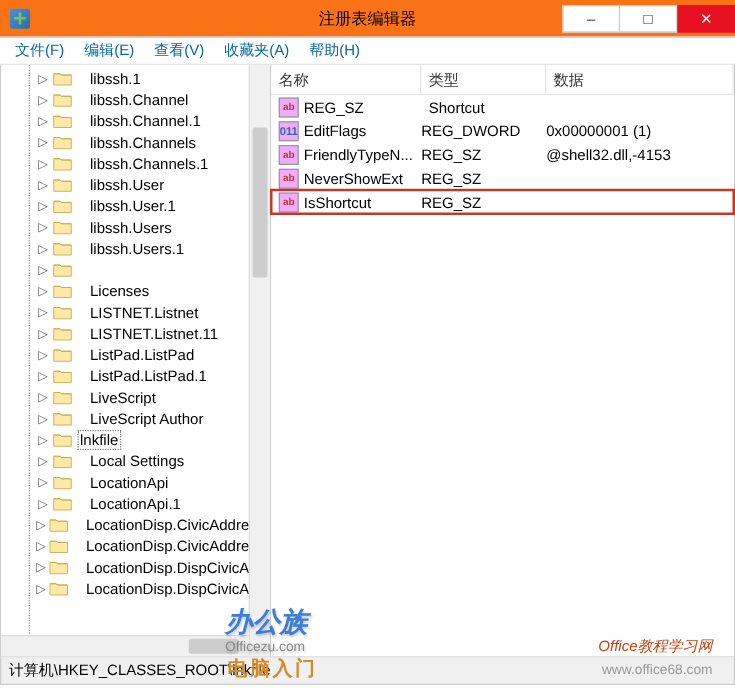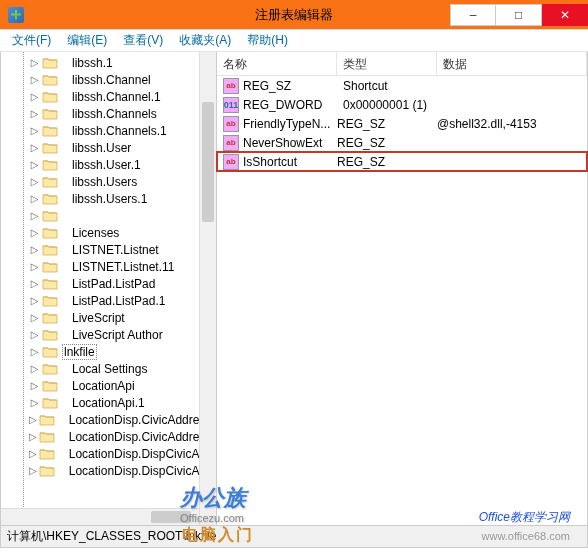--- a/index.html
+++ b/index.html
@@ -48,21 +48,21 @@
 .lrow .t3 { flex:1; font-size:12px; overflow:hidden; white-space:nowrap; }
 .lrow.hl { outline:2px solid #c0392b; outline-offset:-1px; }
 
 
 .statusbar { height:22px; border:1px solid #ccc; border-top:none; background:#f0f0f0; display:flex; align-items:center; padding:0 6px; font-size:12px; }
 
 
 .wm1 { position:absolute; left:180px; bottom:28px; font-size:22px; font-weight:bold; font-style:italic; color:#3b7dd8; text-shadow:1px 1px 2px rgba(0,0,0,0.2); pointer-events:none; }
 .wm1 .sub { font-size:11px; color:#888; font-style:normal; font-weight:normal; display:block; line-height:1; }
 .wm1b { position:absolute; left:182px; bottom:6px; font-size:16px; font-weight:bold; color:#d38b2a; letter-spacing:2px; pointer-events:none; }
-.wm2 { position:absolute; right:18px; bottom:26px; font-size:12px; color:#1d4ed8; font-style:italic; pointer-events:none; }
+.wm2 { position:absolute; right:18px; bottom:26px; font-size:12px; color:#c2410c; font-style:italic; pointer-events:none; }
 .wm2b { position:absolute; right:18px; bottom:10px; font-size:11px; color:#999; pointer-events:none; }
 </style>
 </head>
 <body>
 
 <div class="titlebar">
   <div class="icon"></div>
   <div class="title">注册表编辑器</div>
   <div class="winbtns">
     <div class="winbtn min">–</div>
@@ -299,20 +299,21 @@
       <div class="col c3">数据</div>
     </div>
     <div id="listrows">
         <div class="lrow">
           <span class="ic">ab</span>
           <span class="t2">REG_SZ</span>
           <span class="t3">Shortcut</span>
         </div>
         <div class="lrow">
           <span class="ic bin">011</span>
+          <span class="t1">EditFlags</span>
           <span class="t2">REG_DWORD</span>
           <span class="t3">0x00000001 (1)</span>
         </div>
         <div class="lrow">
           <span class="ic">ab</span>
           <span class="t1">FriendlyTypeN...</span>
           <span class="t2">REG_SZ</span>
           <span class="t3">@shell32.dll,-4153</span>
         </div>
         <div class="lrow">

